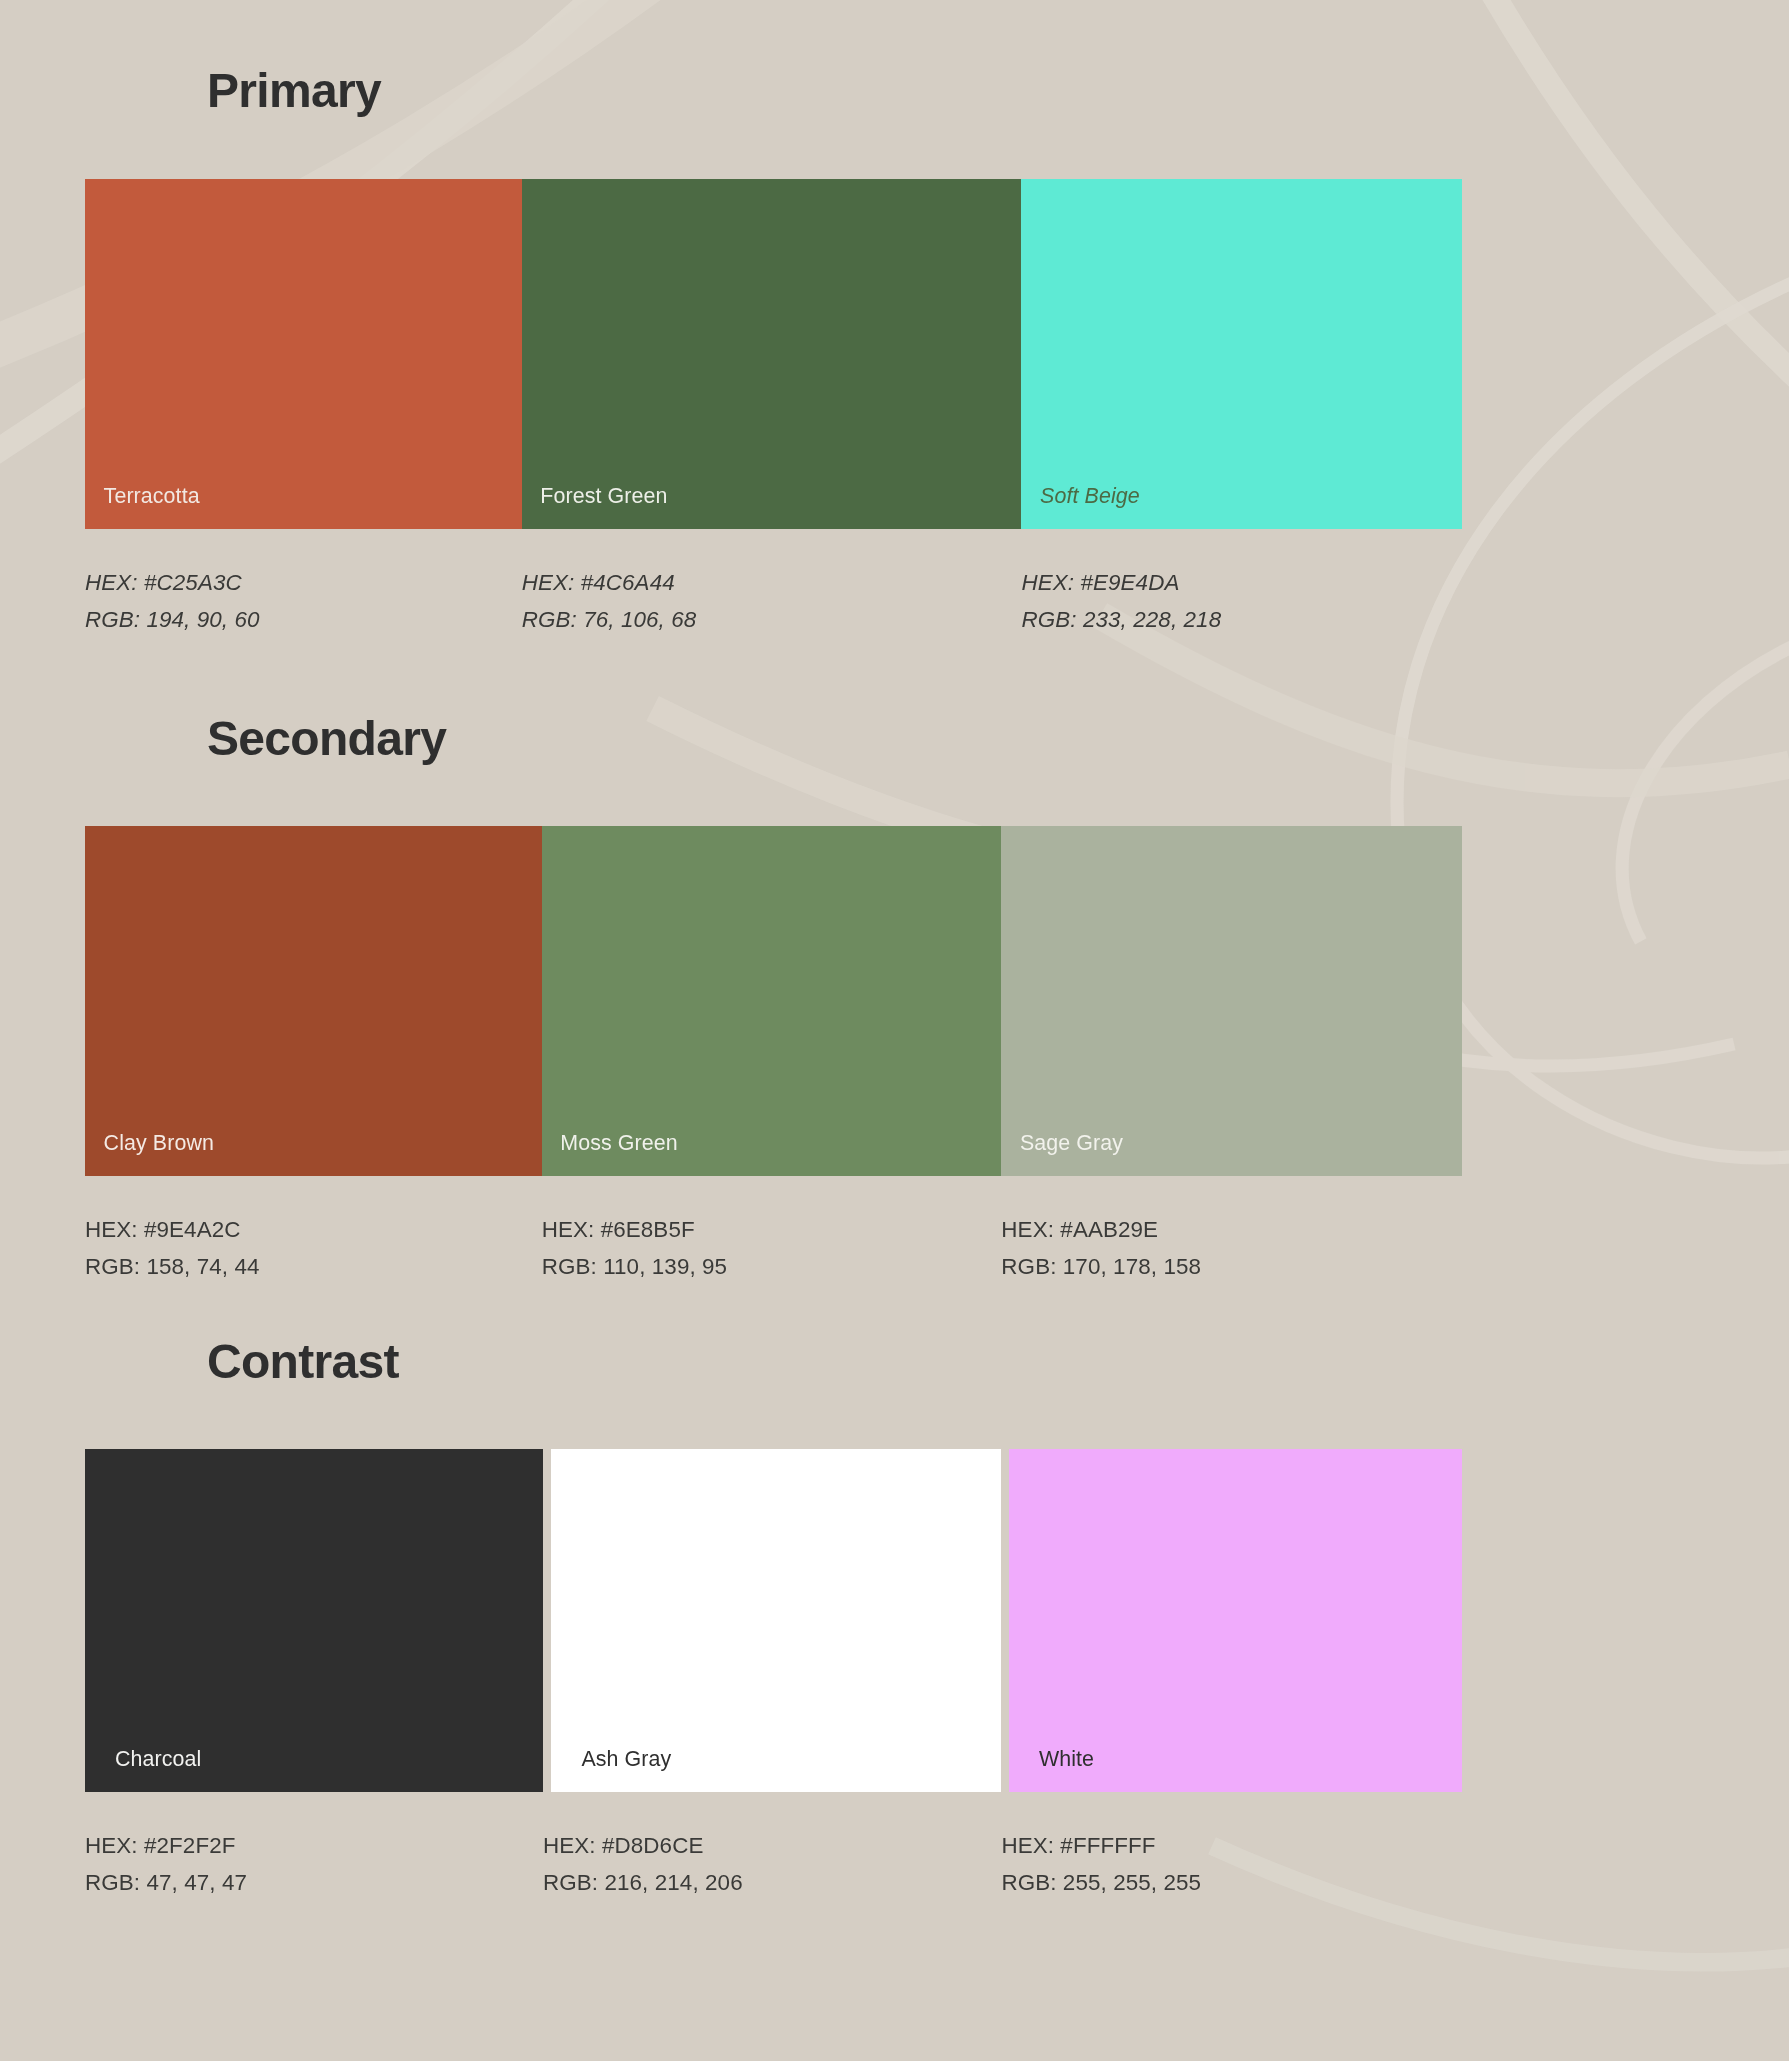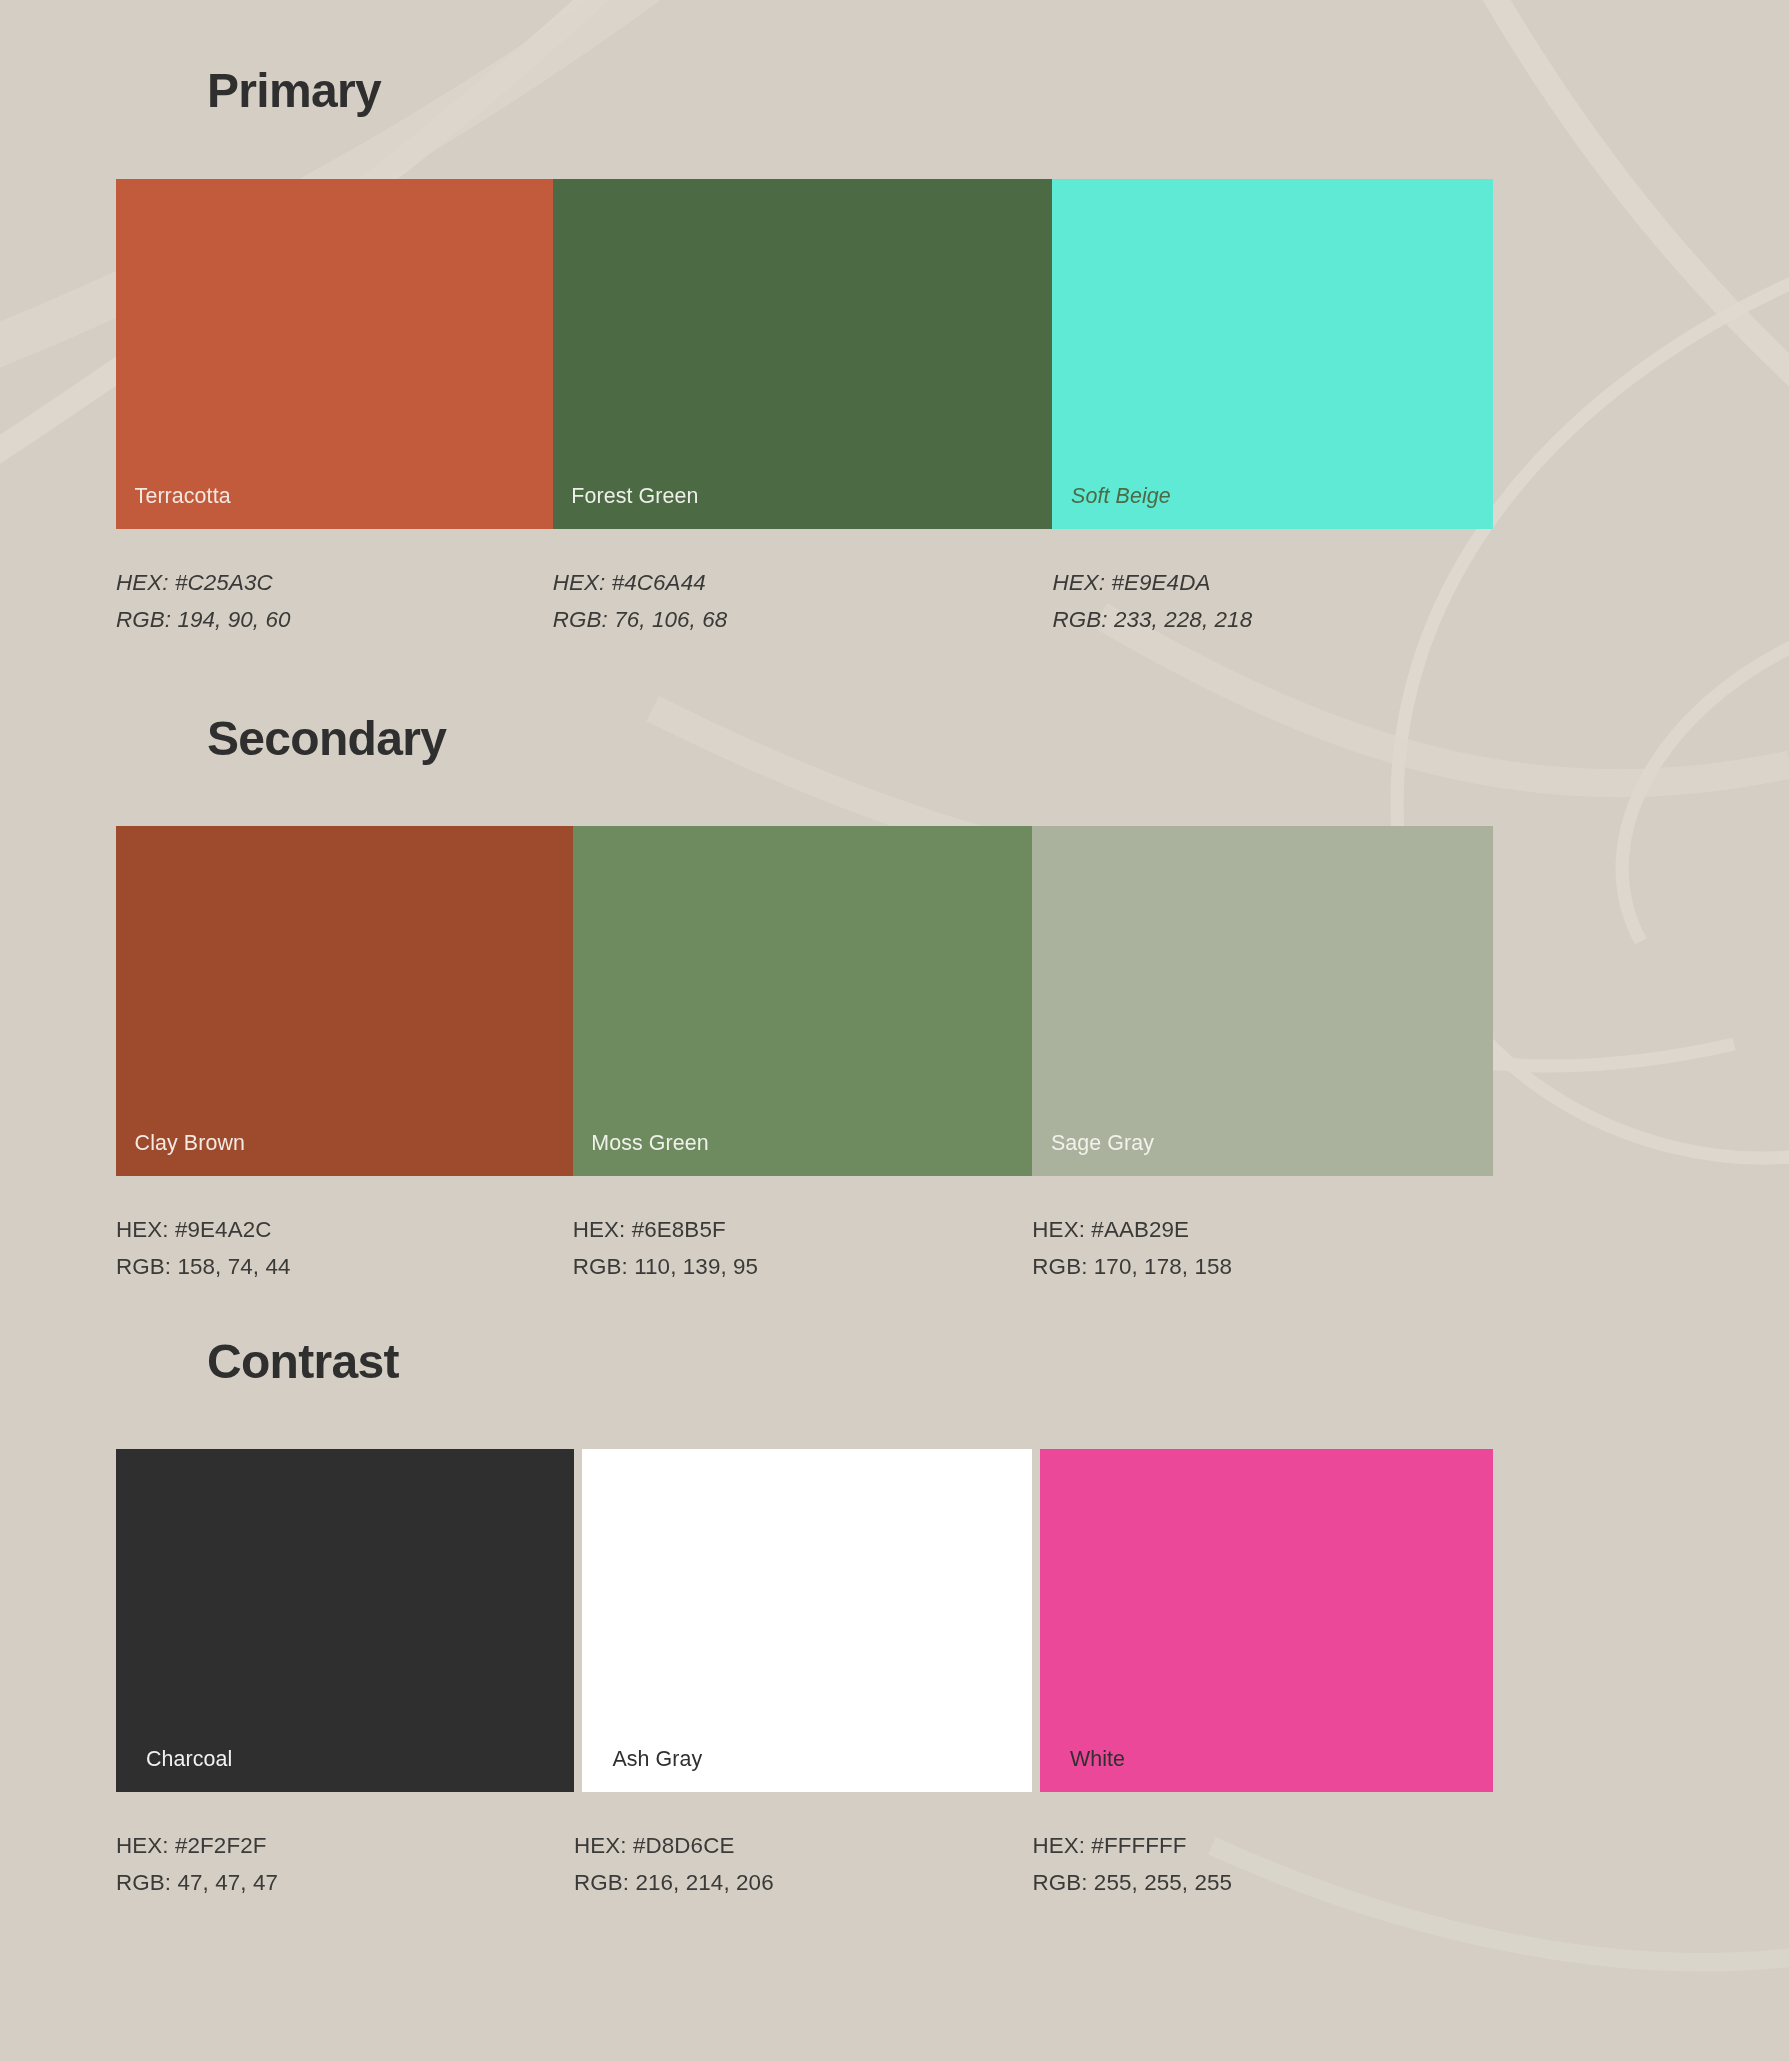--- a/index.html
+++ b/index.html
@@ -42,21 +42,21 @@
     font-weight: 700;
     color: #2F2F2F;
     letter-spacing: -0.7px;
     margin: 0;
     padding-left: 207px;
     line-height: 1;
   }
 
   .swatch-row {
     display: flex;
-    margin-left: 116px;
+    margin-left: 85px;
     width: 1377px;
   }
 
   .swatch-col {
     position: relative;
   }
 
   .swatch {
     height: 350px;
     position: relative;
@@ -225,21 +225,21 @@
         <div class="swatch" style="background-color: #ffffff;">
           <span class="swatch-label" style="color: rgb(47, 47, 47);">Ash Gray</span>
         </div>
         <div class="swatch-meta" style="margin-left: -8.4px; color: rgb(58, 58, 56);">
           <span class="meta-line">HEX: #D8D6CE</span>
           <span class="meta-line">RGB: 216, 214, 206</span>
         </div>
       </div>
 
       <div class="swatch-col" style="width:453px; margin-left:7.5px">
-        <div class="swatch" style="background-color: #ec4899;">
+        <div class="swatch" style="background-color: #f0abfc;">
           <span class="swatch-label" style="color: rgb(47, 47, 47);">White</span>
         </div>
         <div class="swatch-meta" style="margin-left: -7.5px; color: rgb(58, 58, 56);">
           <span class="meta-line">HEX: #FFFFFF</span>
           <span class="meta-line">RGB: 255, 255, 255</span>
         </div>
       </div>
 
     </div>
   </section>

